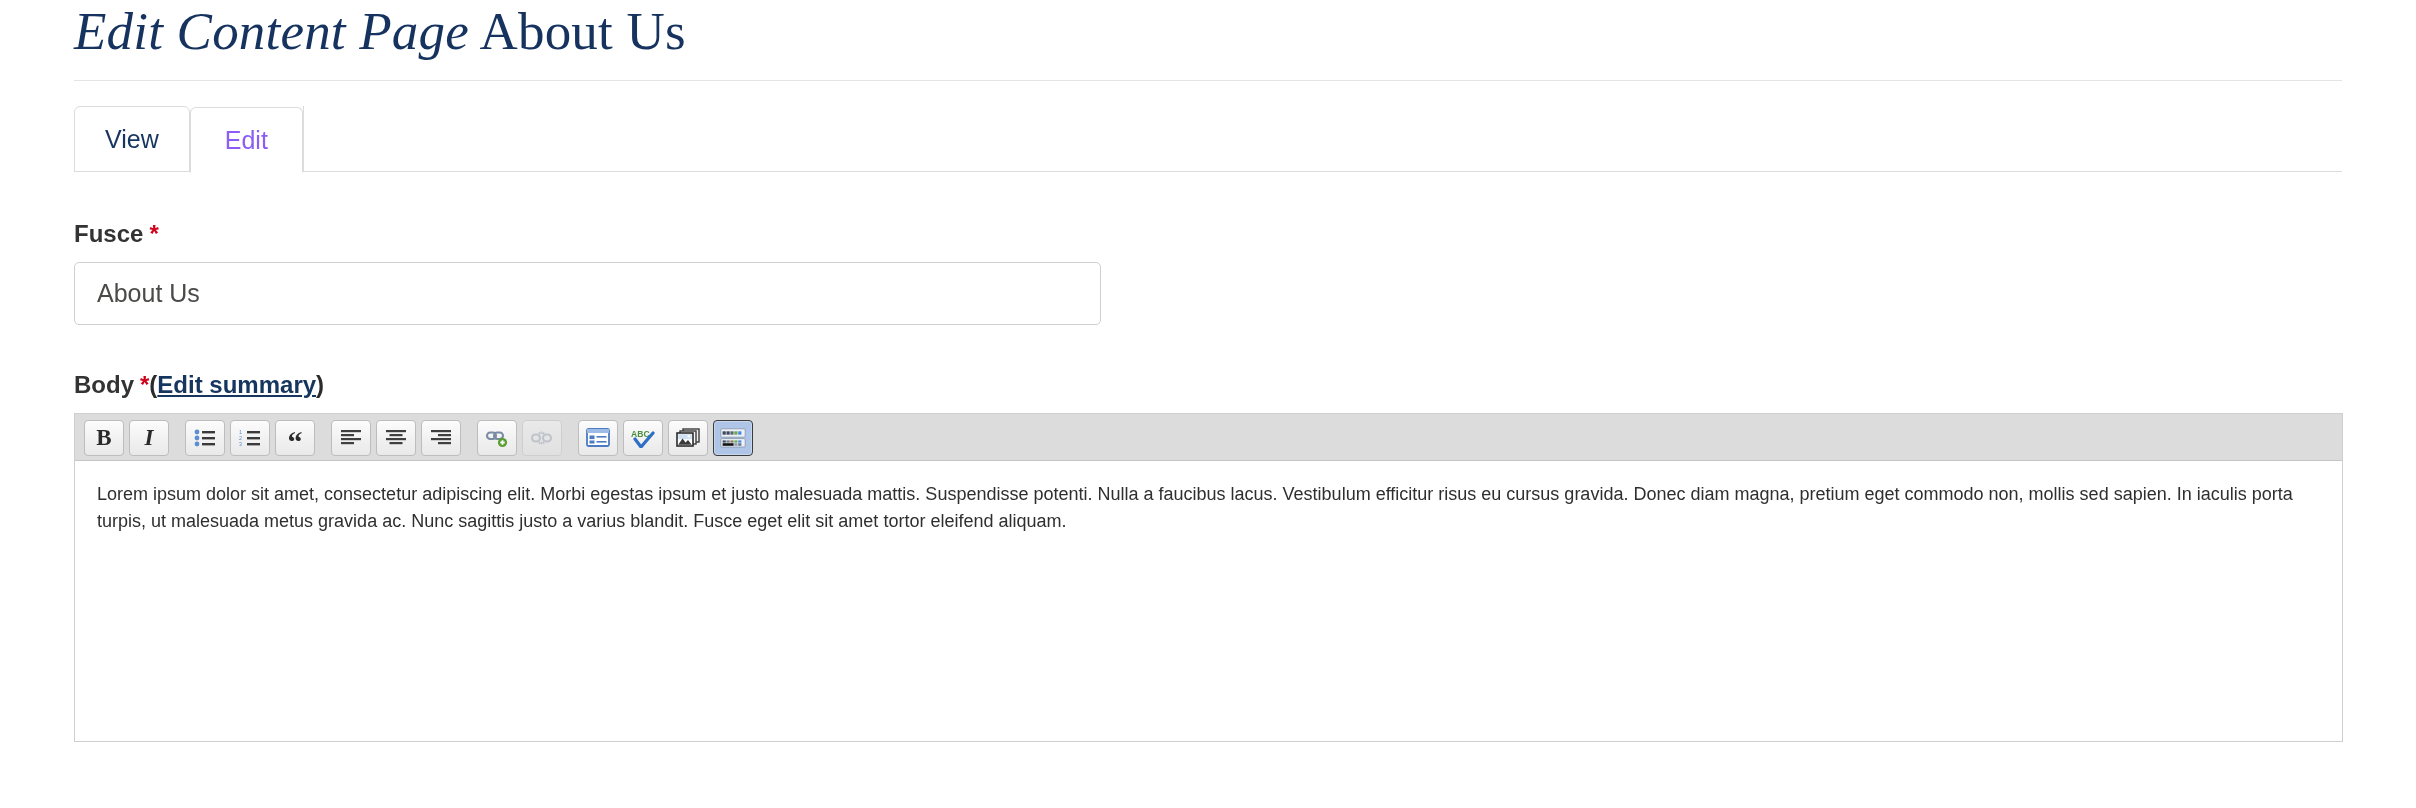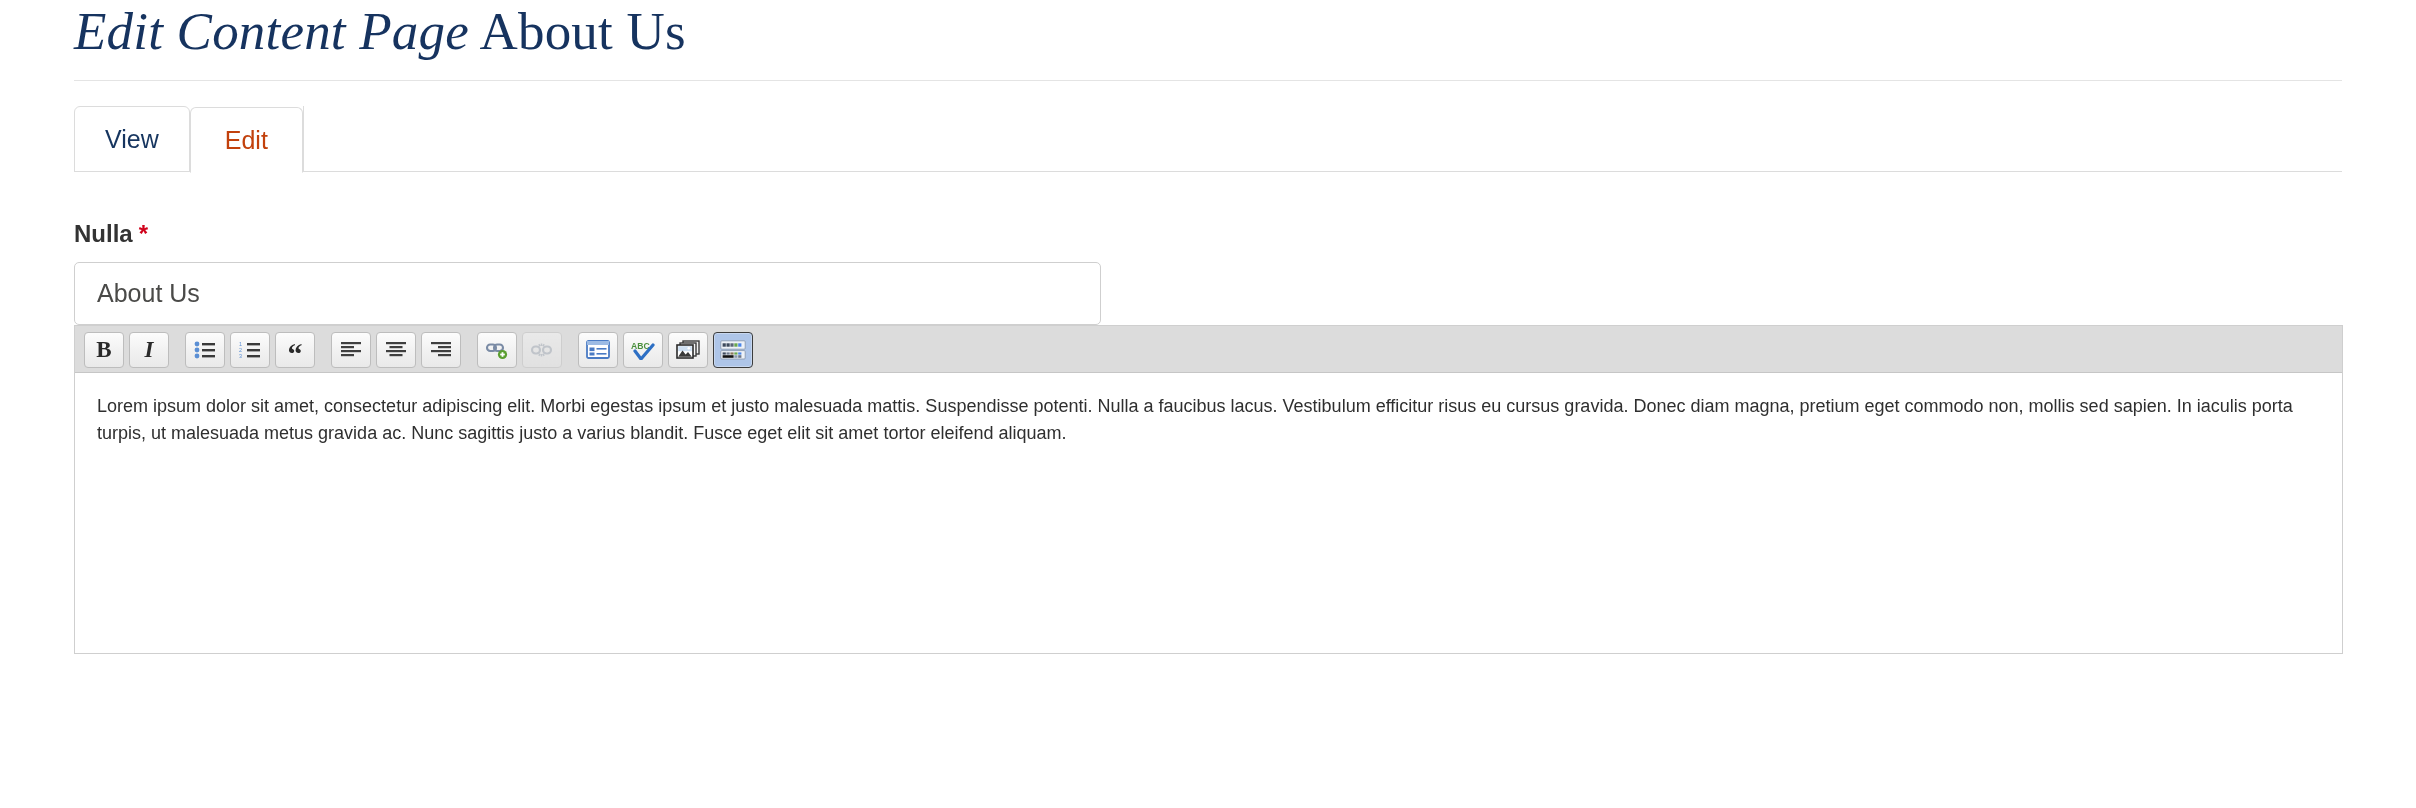--- a/index.html
+++ b/index.html
@@ -62,21 +62,21 @@
     border-top-left-radius: 6px;
     border-top-right-radius: 6px;
     background: #ffffff;
     position: relative;
   }
   .tab.tab-inactive {
     color: #16355f;
     border-bottom: 1px solid #dcdcdc;
   }
   .tab.tab-active {
-    color: #c2410c;
+    color: #8b5cf6;
     border-bottom: 1px solid transparent;
     margin-bottom: -1px;
     z-index: 2;
     padding: 0 34px;
   }
   .tabs-underline {
     position: absolute;
     left: 0;
     right: 0;
     bottom: 0;
@@ -229,25 +229,28 @@
     </div>
     <div class="tab tab-active">
       <span>Edit</span>
     </div>
     <div class="tab-spacer"></div>
   </div>
 
   <div class="form-area">
 
     <label class="field-label">
-      <span>Nulla</span><span class="req-star">*</span>
+      <span>Fusce</span><span class="req-star">*</span>
     </label>
 
     <input class="title-input" type="text" value="About Us" style="">
 
+    <div class="body-label-row">
+      <span>Body</span><span class="req-star">*</span><span class="paren">(</span><span class="edit-summary-link">Edit summary</span><span class="paren">)</span>
+    </div>
 
     <div class="editor">
 
       <div class="editor-toolbar">
 
         <div class="tb-group">
           <div class="tb-btn">
             <span class="glyph-b">B</span>
           </div>
           <div class="tb-btn">

